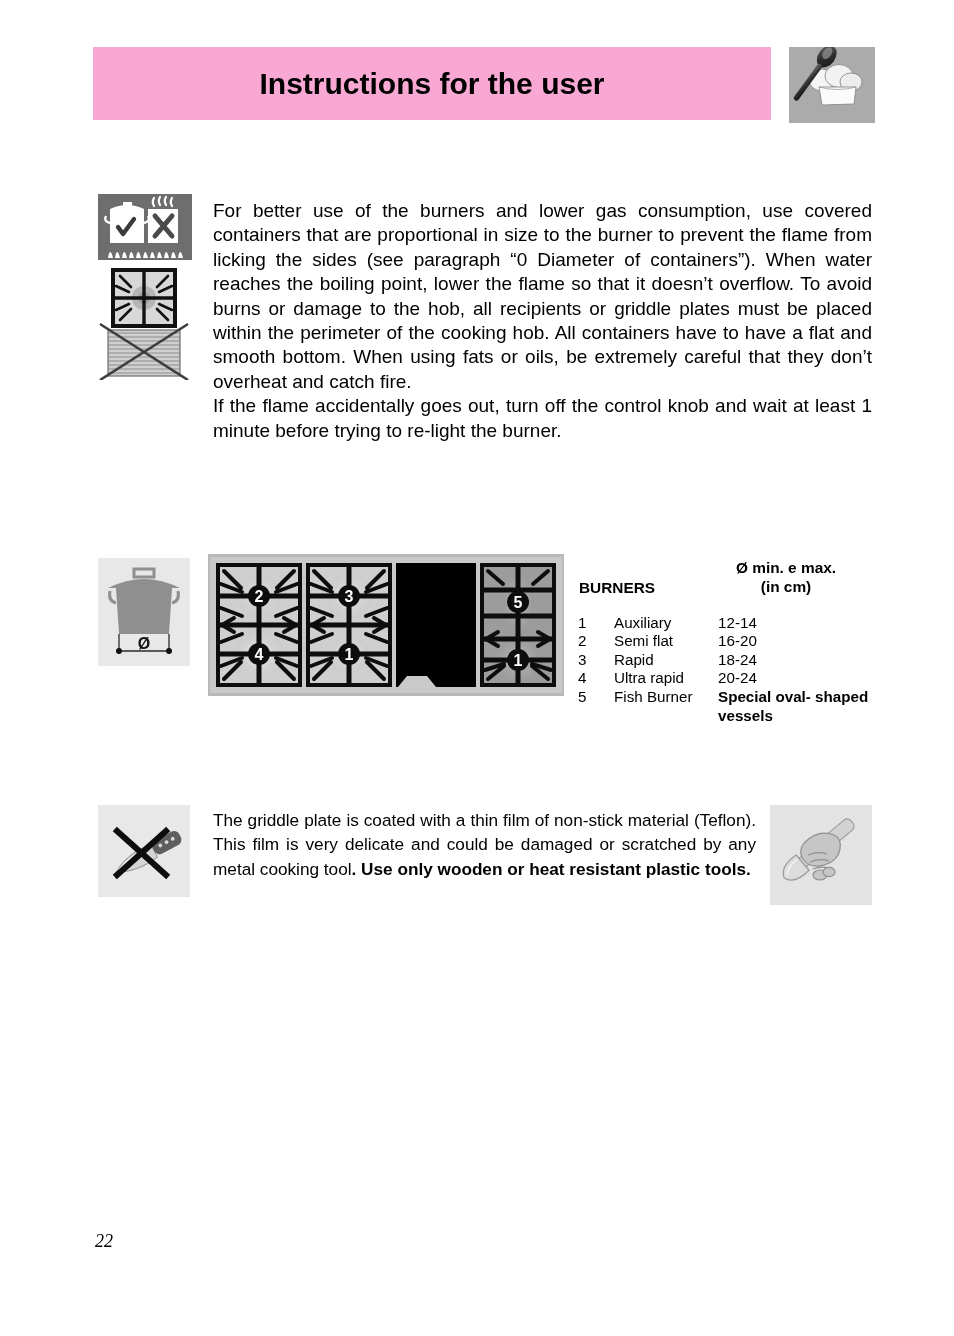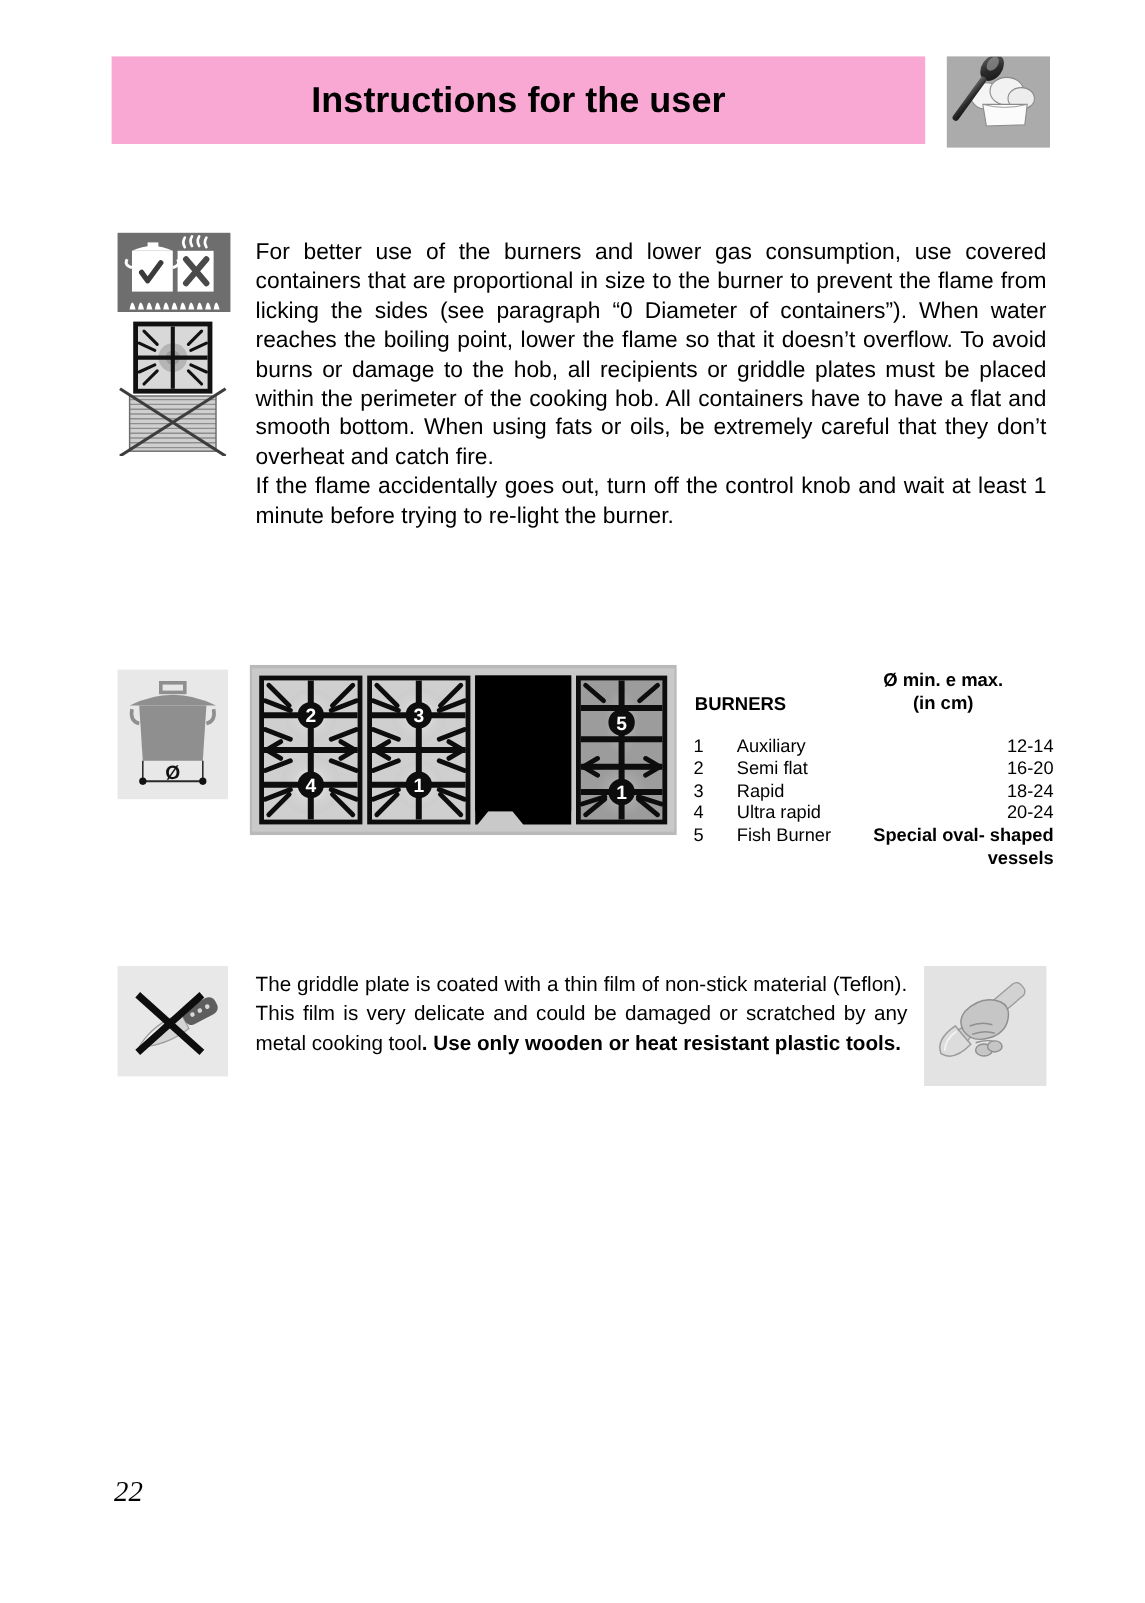--- a/index.html
+++ b/index.html
@@ -148,21 +148,21 @@
     position: absolute;
     left: 36px;
     top: 0;
     width: 130px;
   }
   #burner-table .r-size {
     position: absolute;
     left: 140px;
     top: 0;
     width: 160px;
-    text-align: right;
+    text-align: left;
   }
   #burner-table .r-size.two-line {
     line-height: 19.5px;
     font-weight: bold;
   }
 
   
   #icon-no-knife {
     position: absolute;
     left: 98px;
@@ -191,21 +191,21 @@
     text-align: justify;
   }
   #para-teflon p { margin: 0; }
   #para-teflon b { font-weight: bold; }
 
   
   #page-number {
     position: absolute;
     left: 95px;
     top: 1231px;
-    font-size: 24px;
+    font-size: 18px;
     font-style: italic;
     font-family: "Liberation Serif", serif;
   }
 </style>
 </head>
 <body>
 
 <div id="header-banner">
   <span id="header-title">Instructions for the user</span>
 </div>

